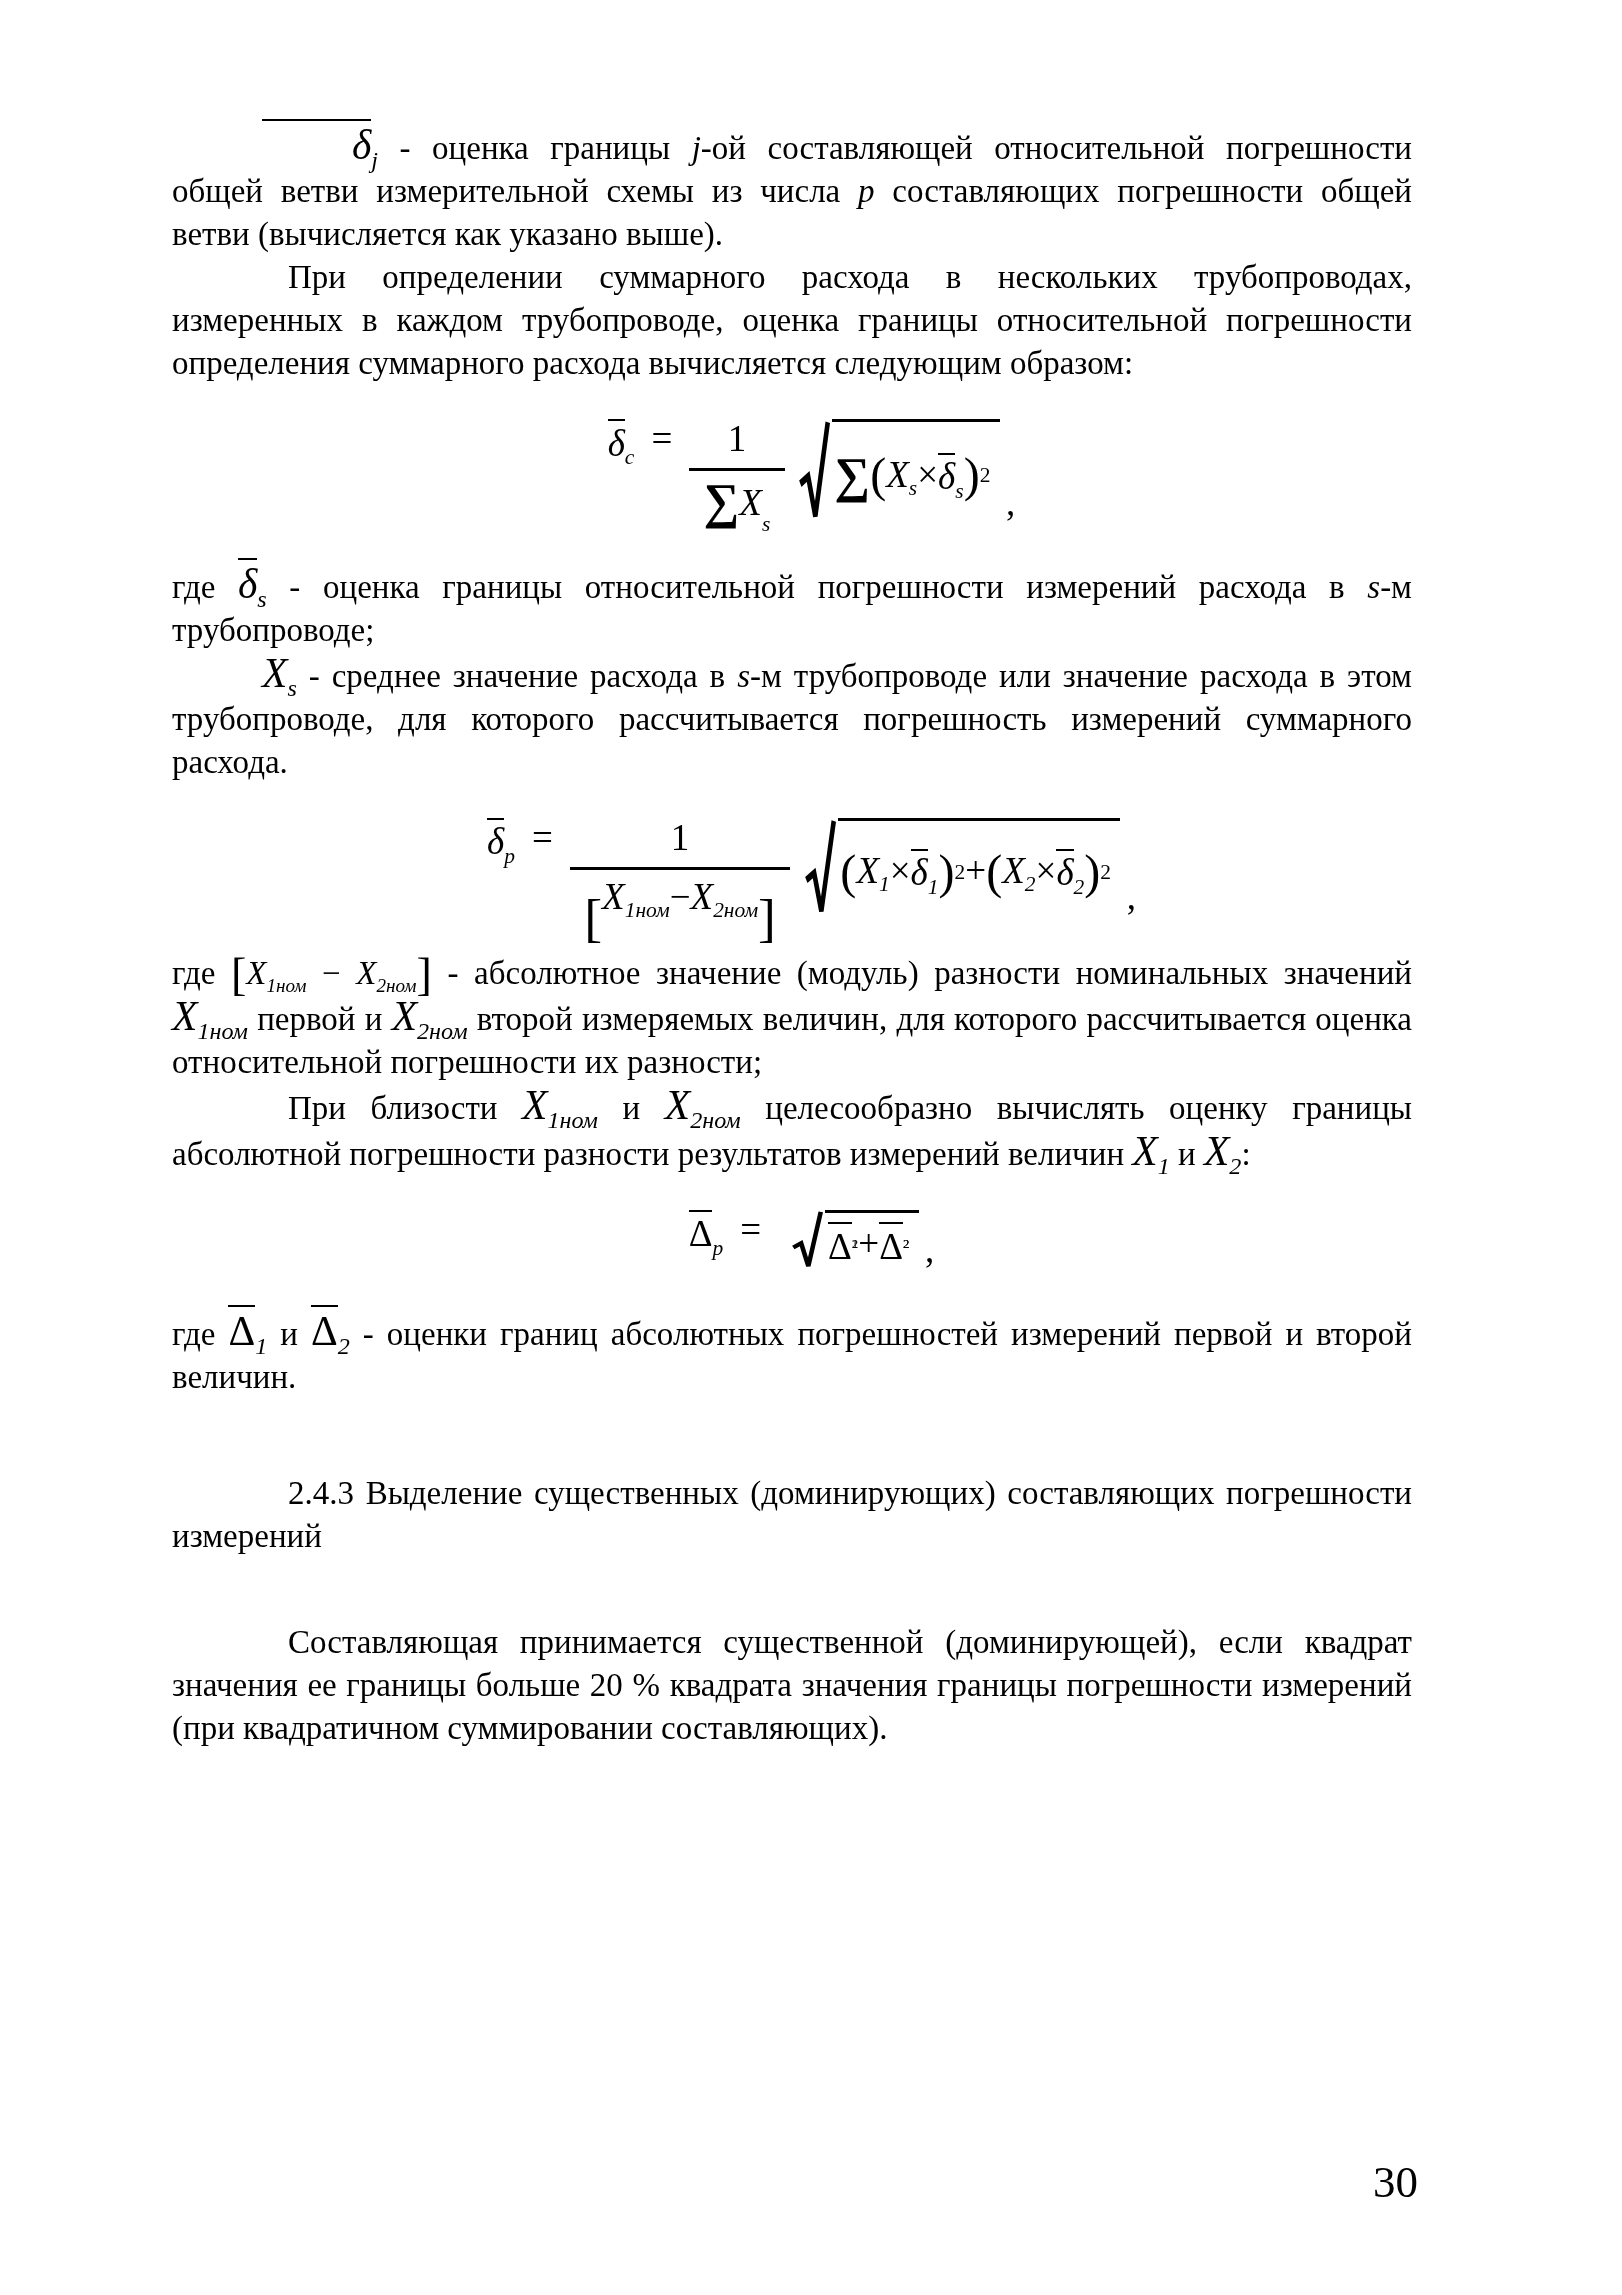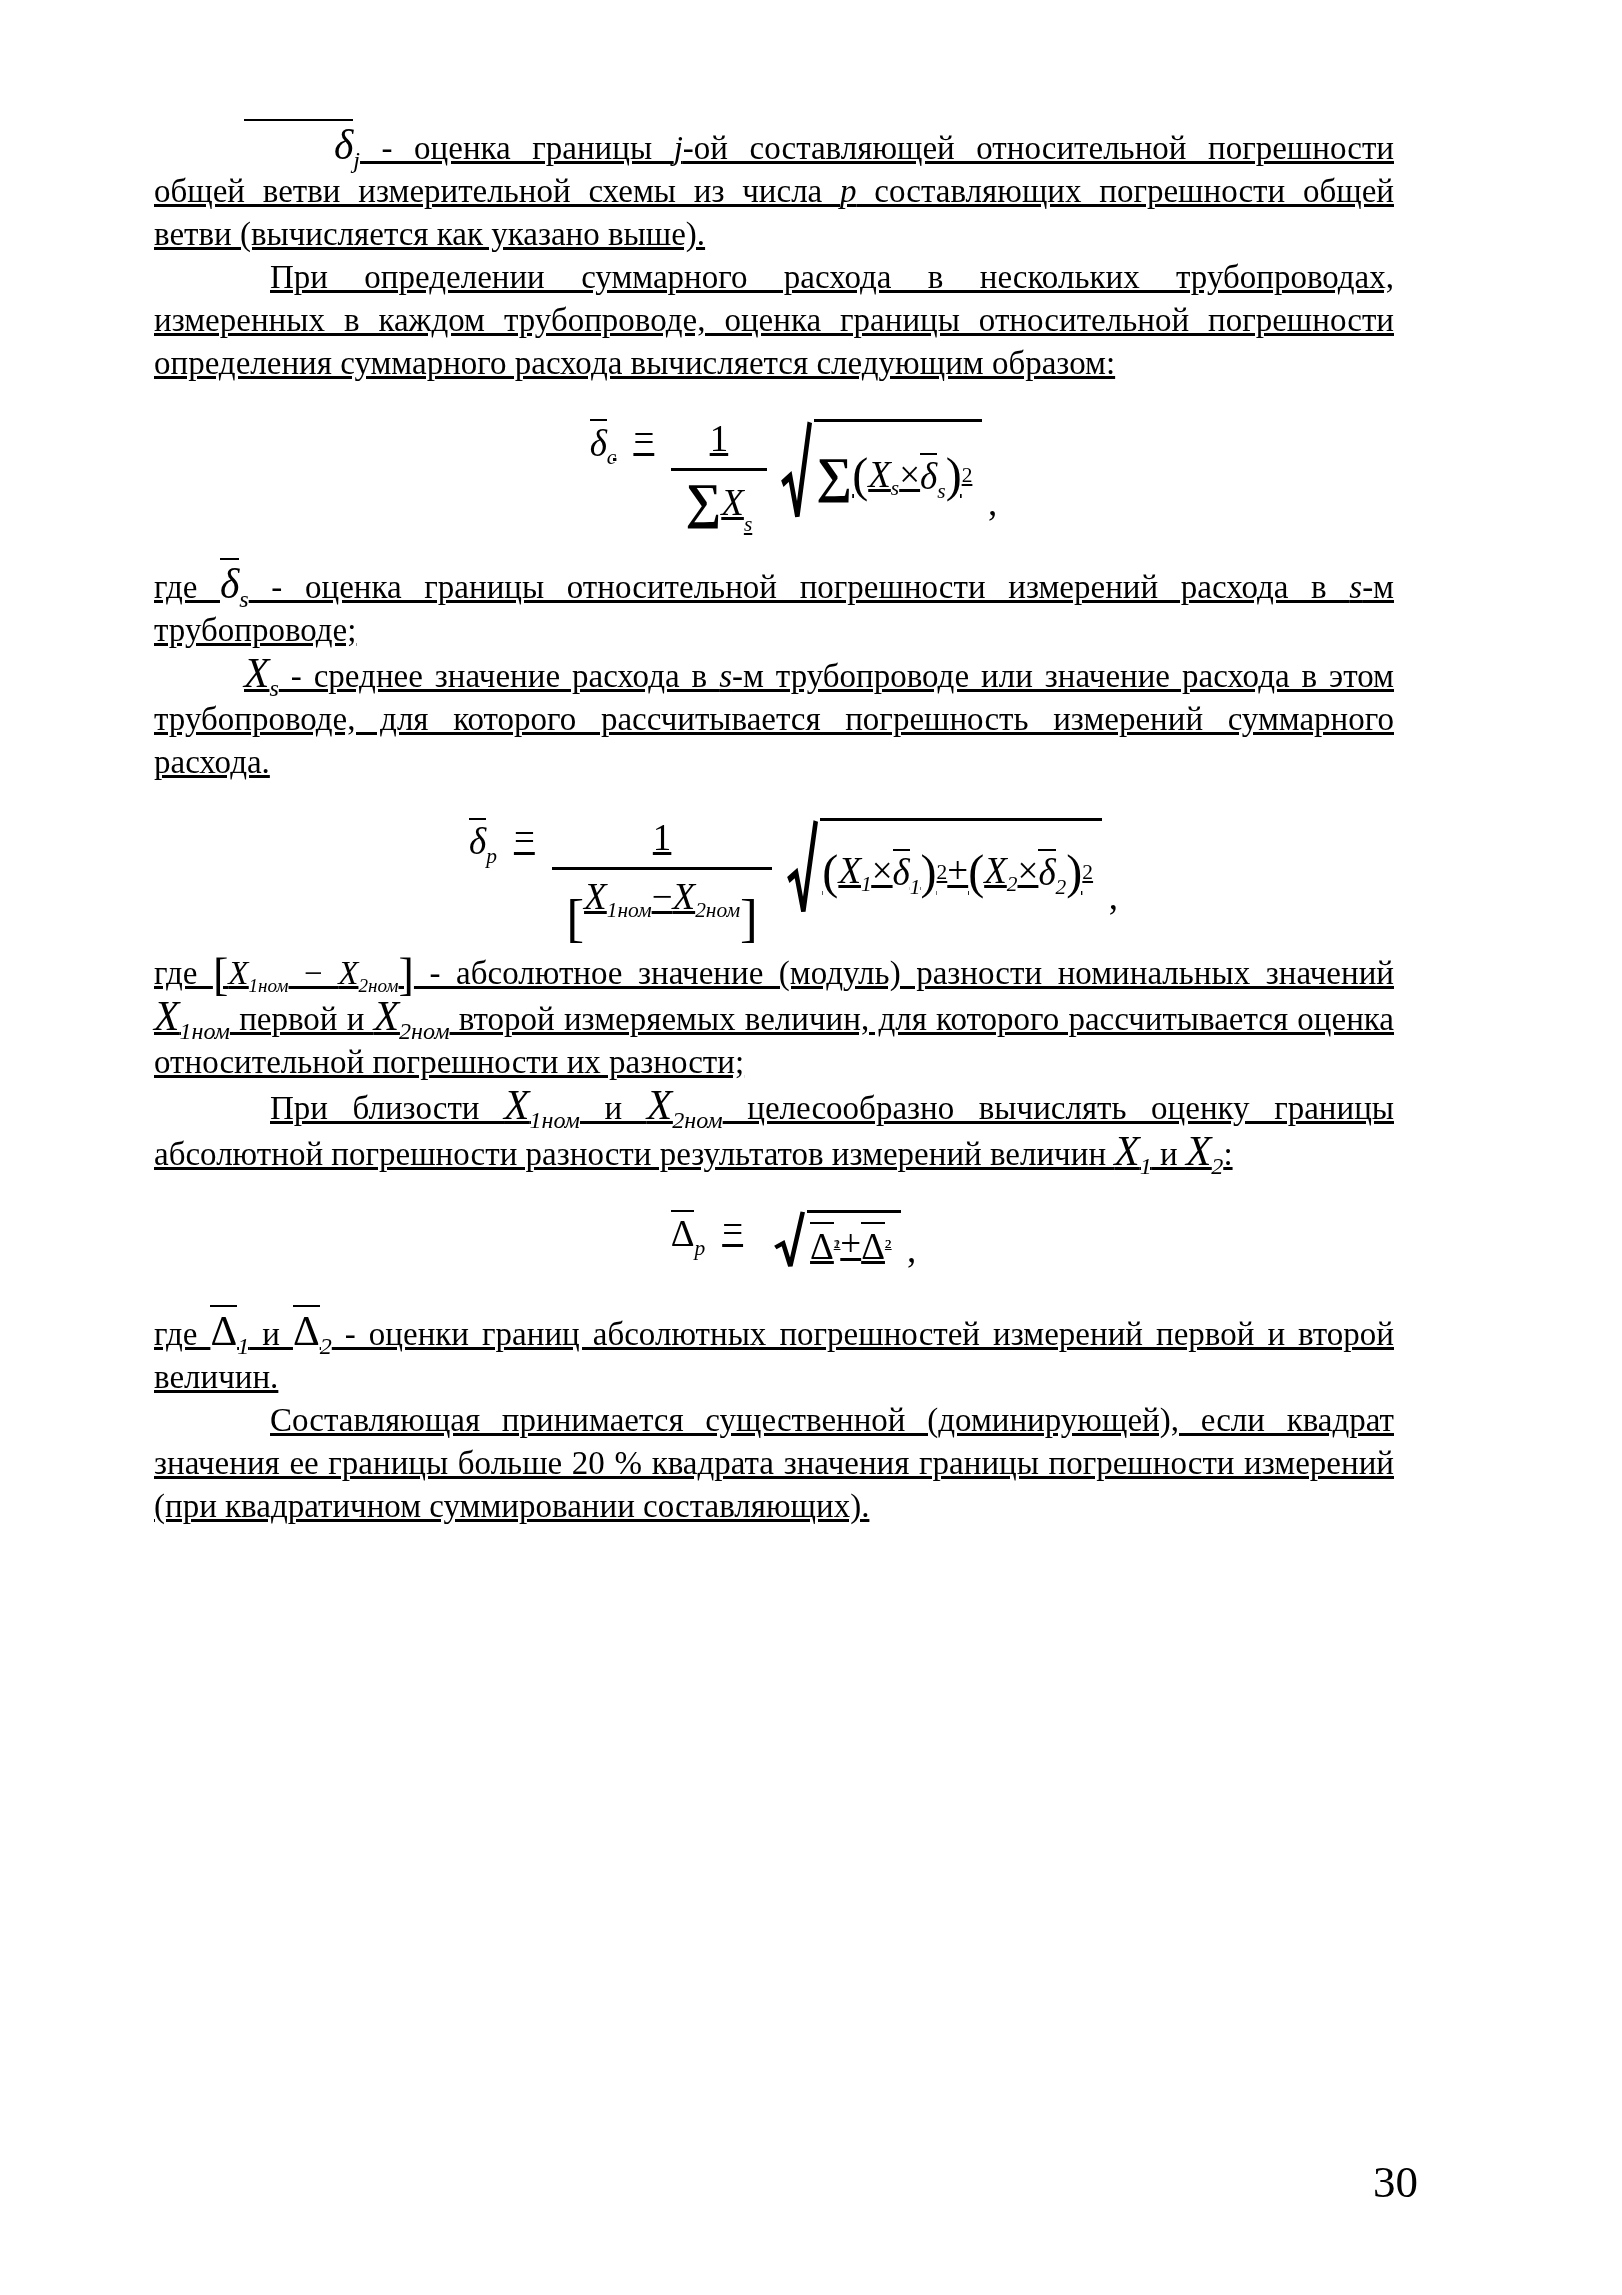--- a/index.html
+++ b/index.html
@@ -9,24 +9,23 @@
     height:2295px;
     background:#ffffff;
     font-family:"Liberation Serif","DejaVu Serif",serif;
     font-size:33px;
     line-height:43px;
     color:#000;
     overflow:hidden;
   }
   .content{
     position:absolute;
-    left:154px;
+    left:172px;
     top:119px;
     width:1240px;
-    text-decoration:underline;
   }
   p{
     margin:0;
     text-align:justify;
   }
   p.indent{text-indent:116px;}
   p.indent-m{text-indent:90px;}
   p.hang{text-indent:0;}
   sub,sup{line-height:0;}
   sub{font-size:0.58em;}
@@ -208,20 +207,21 @@
               <sup>2</sup>
               <sub>2</sub>
             </span>
         </span>
       </span>
       <span class="fcomma">,</span>
     </div>
 
     <p class="hang">где <span class="im lead"><span class="ov"><span>Δ</span></span><sub><i>1</i></sub></span> и <span class="im lead"><span class="ov"><span>Δ</span></span><sub><i>2</i></sub></span> - оценки границ абсолютных погрешностей измерений первой и второй величин.</p>
 
+    <p class="indent heading">2.4.3 Выделение существенных (доминирующих) составляющих погрешности измерений</p>
 
     <p class="indent">Составляющая принимается существенной (доминирующей), если квадрат значения ее границы больше 20 % квадрата значения границы погрешности измерений (при квадратичном суммировании составляющих).</p>
 
   </div>
 
   <div class="pageno">30</div>
 </div>
 
 
 </body></html>

